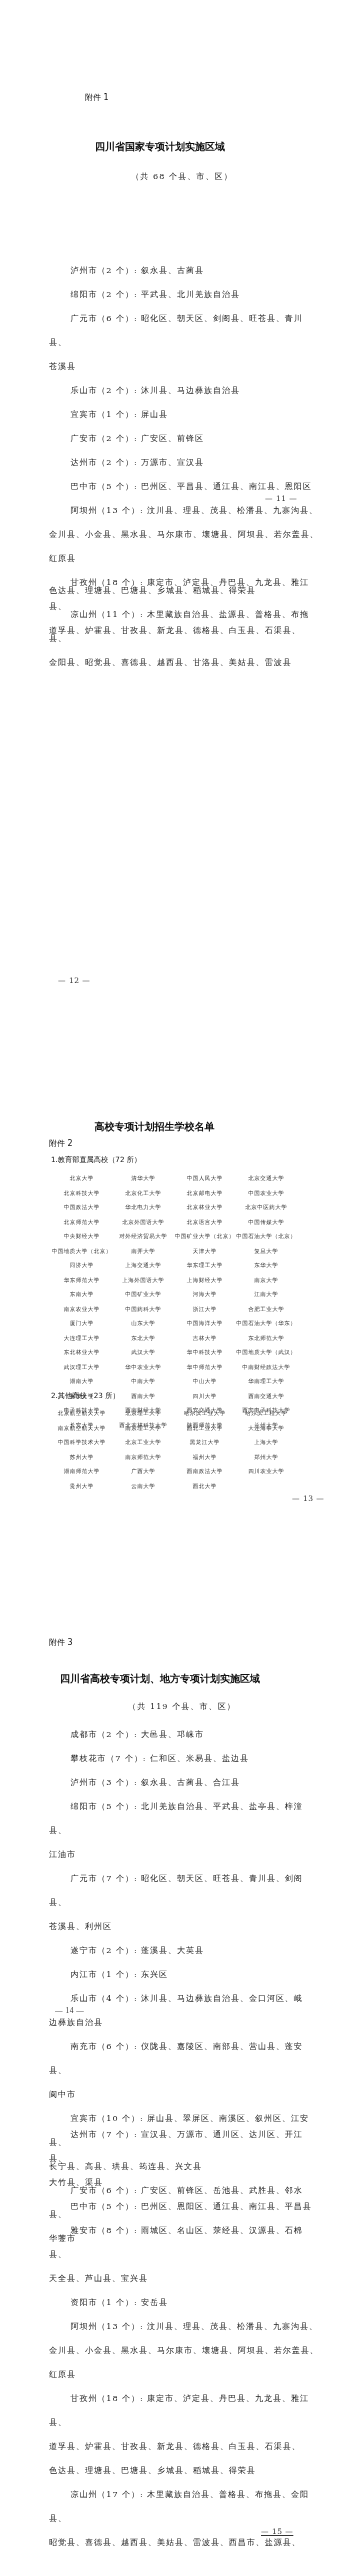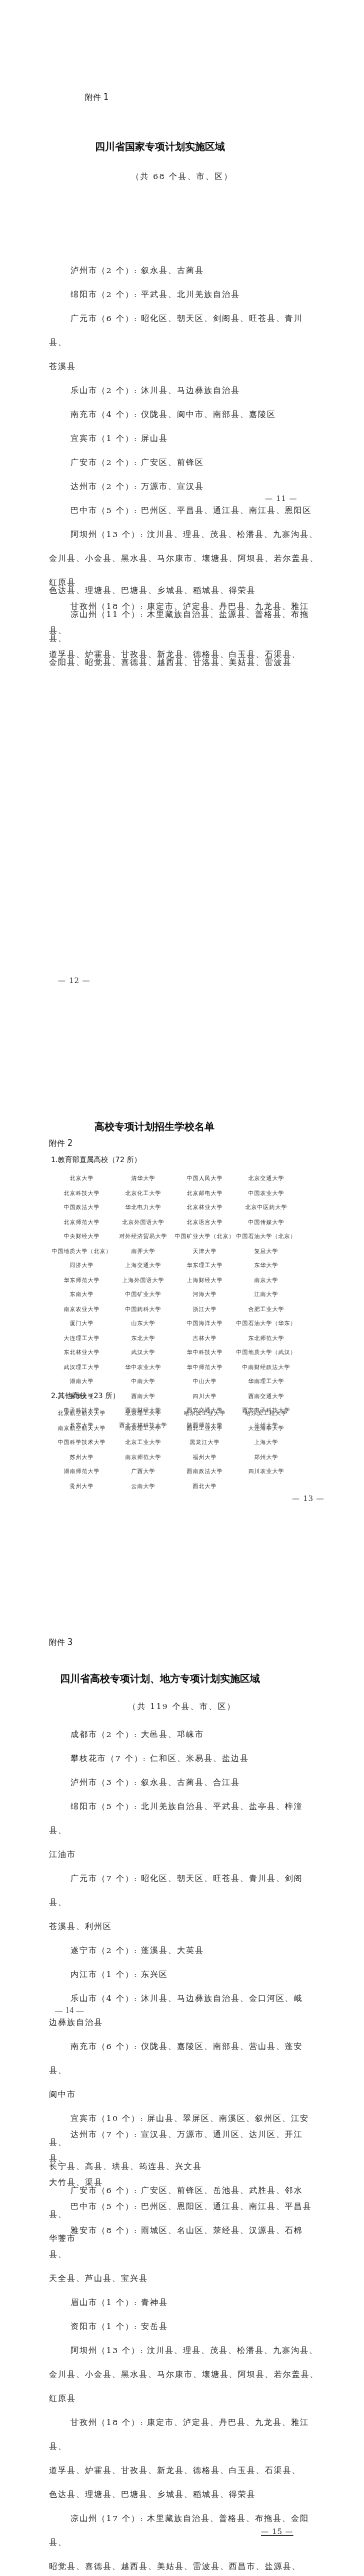--- a/index.html
+++ b/index.html
@@ -28,21 +28,20 @@
 
 <div class="abs attach-label" style="top:92px;padding-left:36px;">附件 1</div>
 <div class="abs doc-title" style="top:140px;">四川省国家专项计划实施区域</div>
 <div class="abs doc-sub" style="top:171px;">（共 68 个县、市、区）</div>
 <div class="abs para" style="top:214px;margin-top:44px;">
     <p class="indent">泸州市（2 个）:  叙永县、古蔺县</p>
     <p class="indent">绵阳市（2 个）:  平武县、北川羌族自治县</p>
     <p class="indent">广元市（6 个）: 昭化区、朝天区、剑阁县、旺苍县、青川县、</p>
     <p>苍溪县</p>
     <p class="indent">乐山市（2 个）:  沐川县、马边彝族自治县</p>
-    <p class="indent">南充市（4 个）:  仪陇县、阆中市、南部县、嘉陵区</p>
     <p class="indent">宜宾市（1 个）:  屏山县</p>
     <p class="indent">广安市（2 个）:  广安区、前锋区</p>
     <p class="indent">达州市（2 个）:  万源市、宣汉县</p>
     <p class="indent">巴中市（5 个）:  巴州区、平昌县、通江县、南江县、恩阳区</p>
     <p class="indent">阿坝州（13 个）: 汶川县、理县、茂县、松潘县、九寨沟县、</p>
     <p>金川县、小金县、黑水县、马尔康市、壤塘县、阿坝县、若尔盖县、</p>
     <p>红原县</p>
     <p class="indent">甘孜州（18 个）: 康定市、泸定县、丹巴县、九龙县、雅江县、</p>
     <p>道孚县、炉霍县、甘孜县、新龙县、德格县、白玉县、石渠县、</p>
   </div>
@@ -183,21 +182,20 @@
     <p>华蓥市</p>
   </div>
 <div class="abs page-num" style="top:2006px; left:55px;font-family:Liberation Serif, serif;">— 14 —</div>
 
 <div class="abs para" style="top:2122px;">
     <p class="indent">达州市（7 个）: 宣汉县、万源市、通川区、达川区、开江县、</p>
     <p>大竹县、渠县</p>
     <p class="indent">巴中市（5 个）:  巴州区、恩阳区、通江县、南江县、平昌县</p>
     <p class="indent">雅安市（8 个）: 雨城区、名山区、荥经县、汉源县、石棉县、</p>
     <p>天全县、芦山县、宝兴县</p>
-    <p class="indent">眉山市（1 个）:  青神县</p>
     <p class="indent">资阳市（1 个）:  安岳县</p>
     <p class="indent">阿坝州（13 个）: 汶川县、理县、茂县、松潘县、九寨沟县、</p>
     <p>金川县、小金县、黑水县、马尔康市、壤塘县、阿坝县、若尔盖县、</p>
     <p>红原县</p>
     <p class="indent">甘孜州（18 个）: 康定市、泸定县、丹巴县、九龙县、雅江县、</p>
     <p>道孚县、炉霍县、甘孜县、新龙县、德格县、白玉县、石渠县、</p>
     <p>色达县、理塘县、巴塘县、乡城县、稻城县、得荣县</p>
     <p class="indent">凉山州（17 个）: 木里藏族自治县、普格县、布拖县、金阳县、</p>
     <p>昭觉县、喜德县、越西县、美姑县、雷波县、西昌市、盐源县、</p>
   </div>

